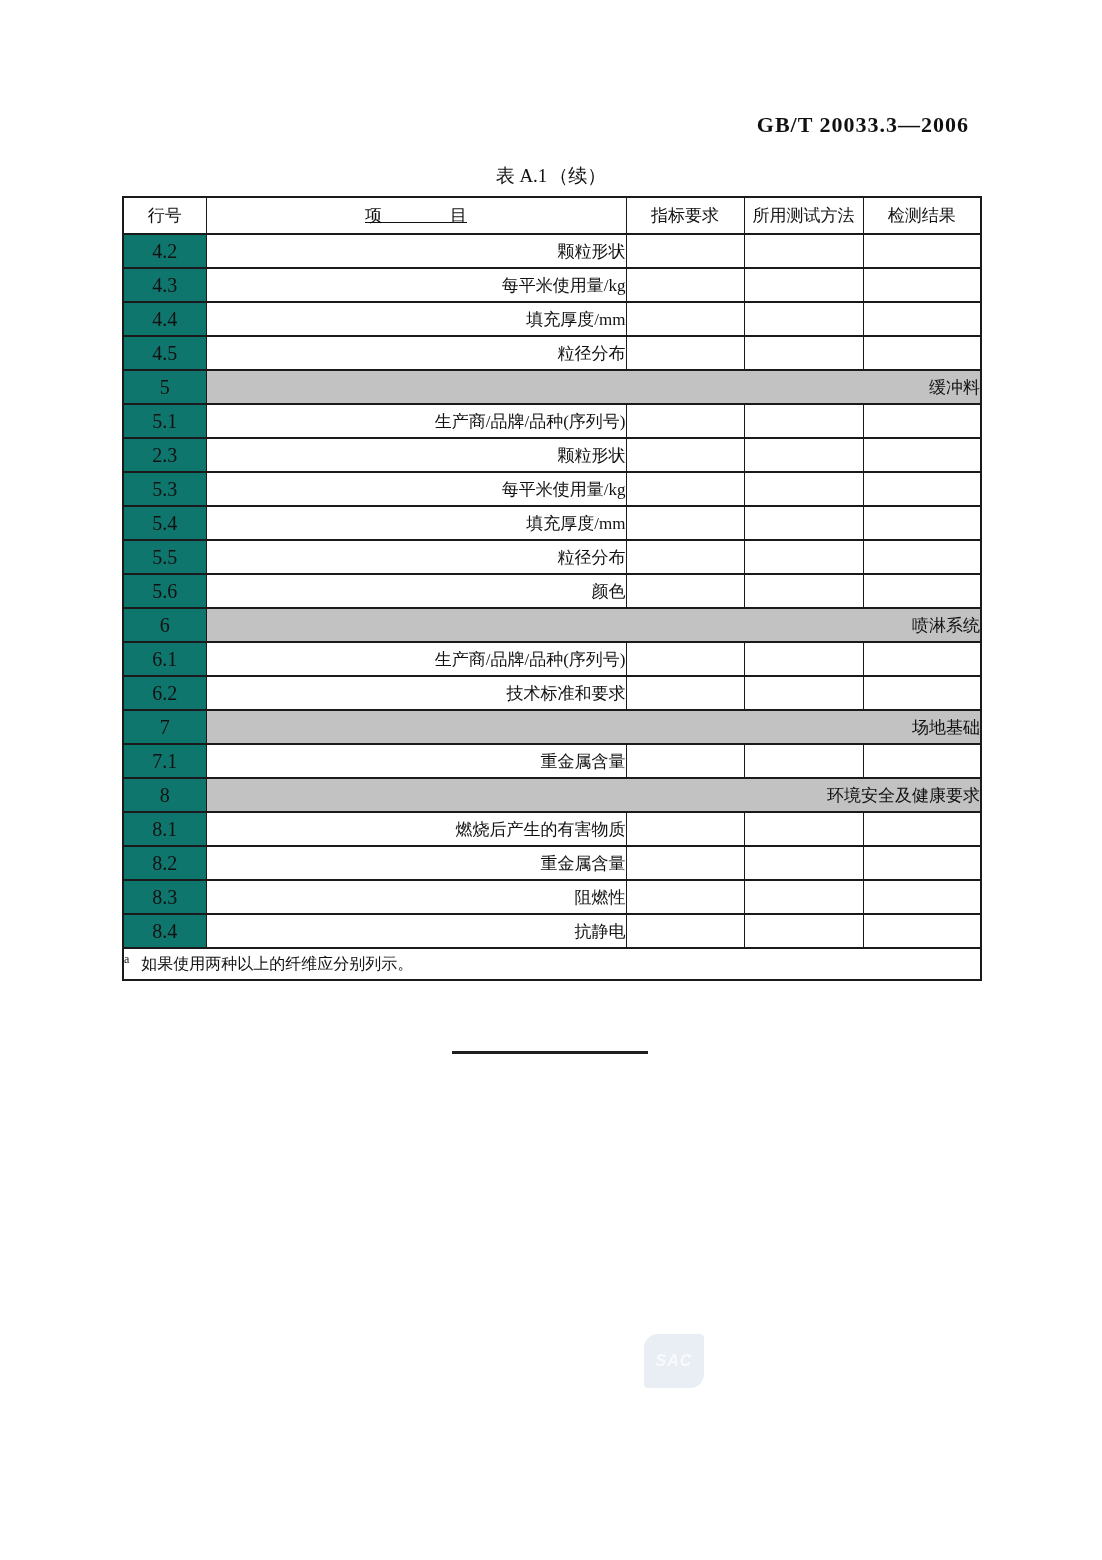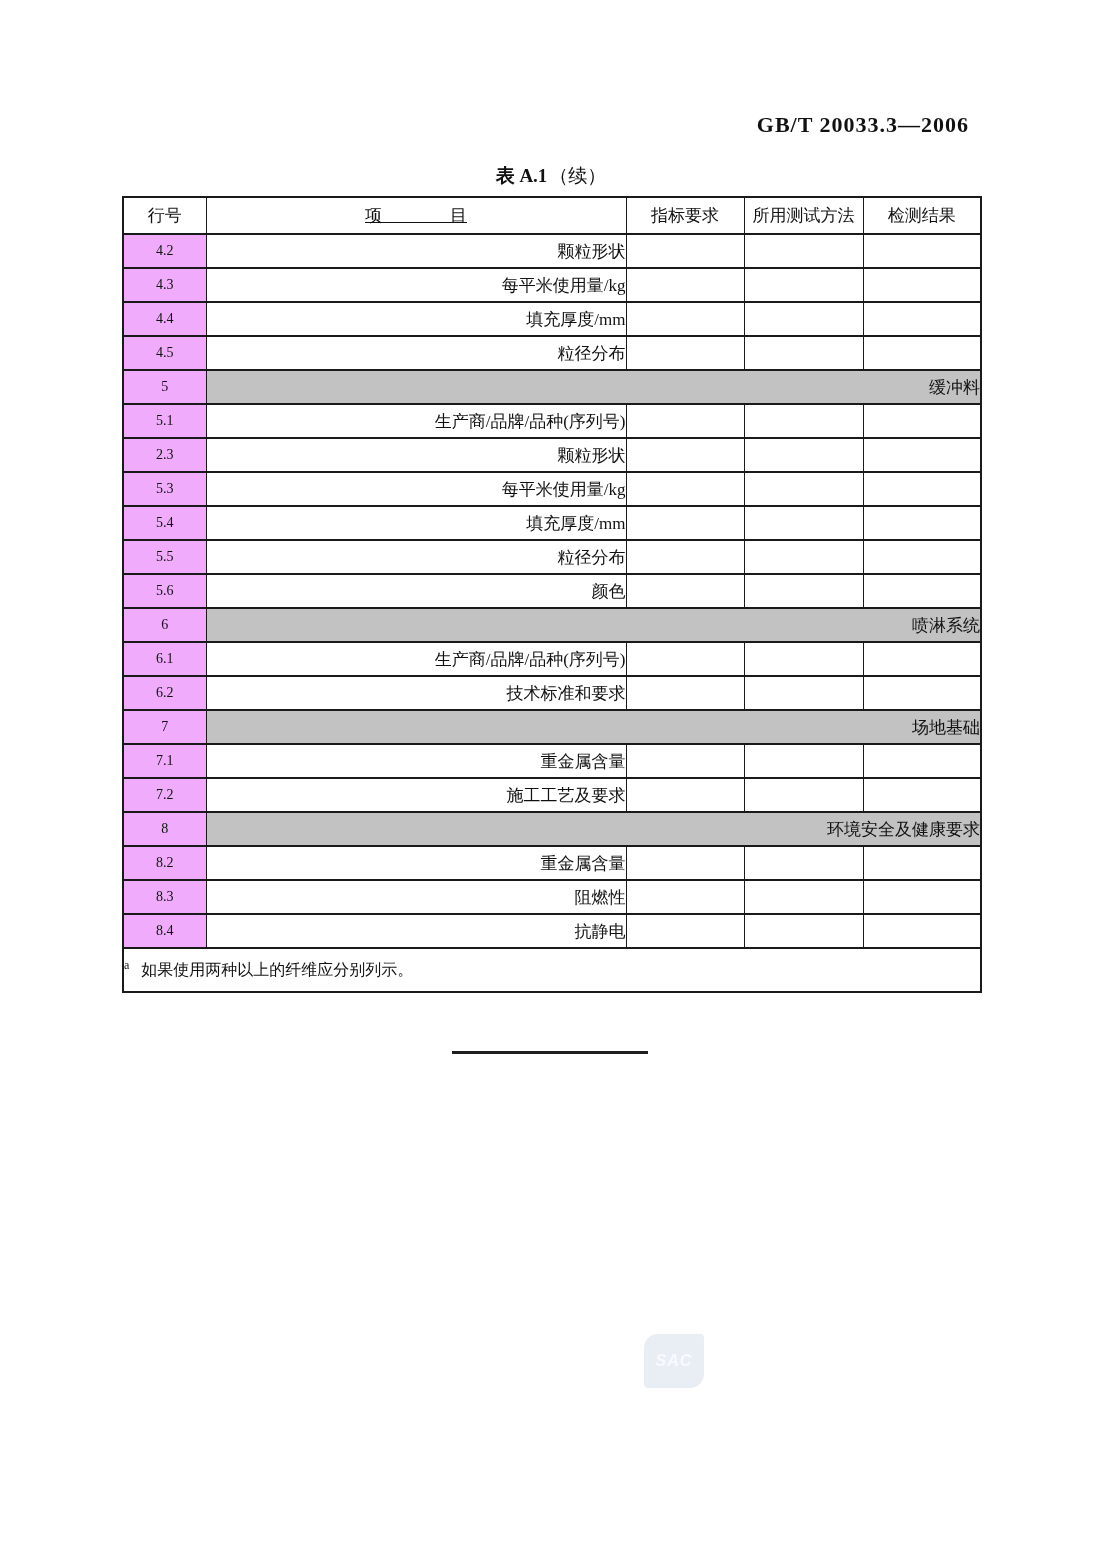--- a/index.html
+++ b/index.html
@@ -27,21 +27,21 @@
   }
   .table-title{
     position:absolute;
     top:163px;
     left:122px;
     width:858px;
     text-align:center;
     font-size:19px;
     white-space:nowrap;
   }
-  .tt-main{font-weight:bold;}
+  .tt-main{font-weight:normal;}
   .tt-suffix{font-weight:normal;margin-left:2px;}
   table.spec{
     position:absolute;
     top:196px;
     left:122px;
     width:858px;
     border-collapse:collapse;
     table-layout:fixed;
     border:2px solid var(--border);
   }
@@ -50,27 +50,27 @@
     border-right:1px solid var(--border);
     border-top:2px solid var(--border);
     border-bottom:2px solid var(--border);
     padding:0;
     font-weight:normal;
     overflow:hidden;
     white-space:nowrap;
   }
   thead tr{height:37px;}
   tbody tr{height:34px;}
-  tfoot tr{height:44px;}
+  tfoot tr{height:32px;}
   th{font-size:17px;text-align:center;}
   th.h-item{letter-spacing:0;text-decoration:underline;}
   td.c-no{
-    font-size:14px;
+    font-size:20px;
     text-align:center;
-    background:#f0abfc;
+    background:#0f766e;
   }
   td.c-item{
     font-size:17px;
     text-align:right;
     padding-left:10px;
   }
   td.section-cell{
     background:var(--section-bg);
     font-weight:bold;
   }
@@ -238,29 +238,29 @@
         <td colspan="4" class="c-item section-cell">场地基础</td>
       </tr>
       <tr>
         <td class="c-no">7.1</td>
         <td class="c-item">重金属含量</td>
         <td class="c-empty"></td>
         <td class="c-empty"></td>
         <td class="c-empty"></td>
       </tr>
       <tr>
-        <td class="c-no">7.2</td>
-        <td class="c-item">施工工艺及要求</td>
-        <td class="c-empty"></td>
-        <td class="c-empty"></td>
-        <td class="c-empty"></td>
-      </tr>
-      <tr>
         <td class="c-no">8</td>
         <td colspan="4" class="c-item section-cell">环境安全及健康要求</td>
+      </tr>
+      <tr>
+        <td class="c-no">8.1</td>
+        <td class="c-item">燃烧后产生的有害物质</td>
+        <td class="c-empty"></td>
+        <td class="c-empty"></td>
+        <td class="c-empty"></td>
       </tr>
       <tr>
         <td class="c-no">8.2</td>
         <td class="c-item">重金属含量</td>
         <td class="c-empty"></td>
         <td class="c-empty"></td>
         <td class="c-empty"></td>
       </tr>
       <tr>
         <td class="c-no">8.3</td>

